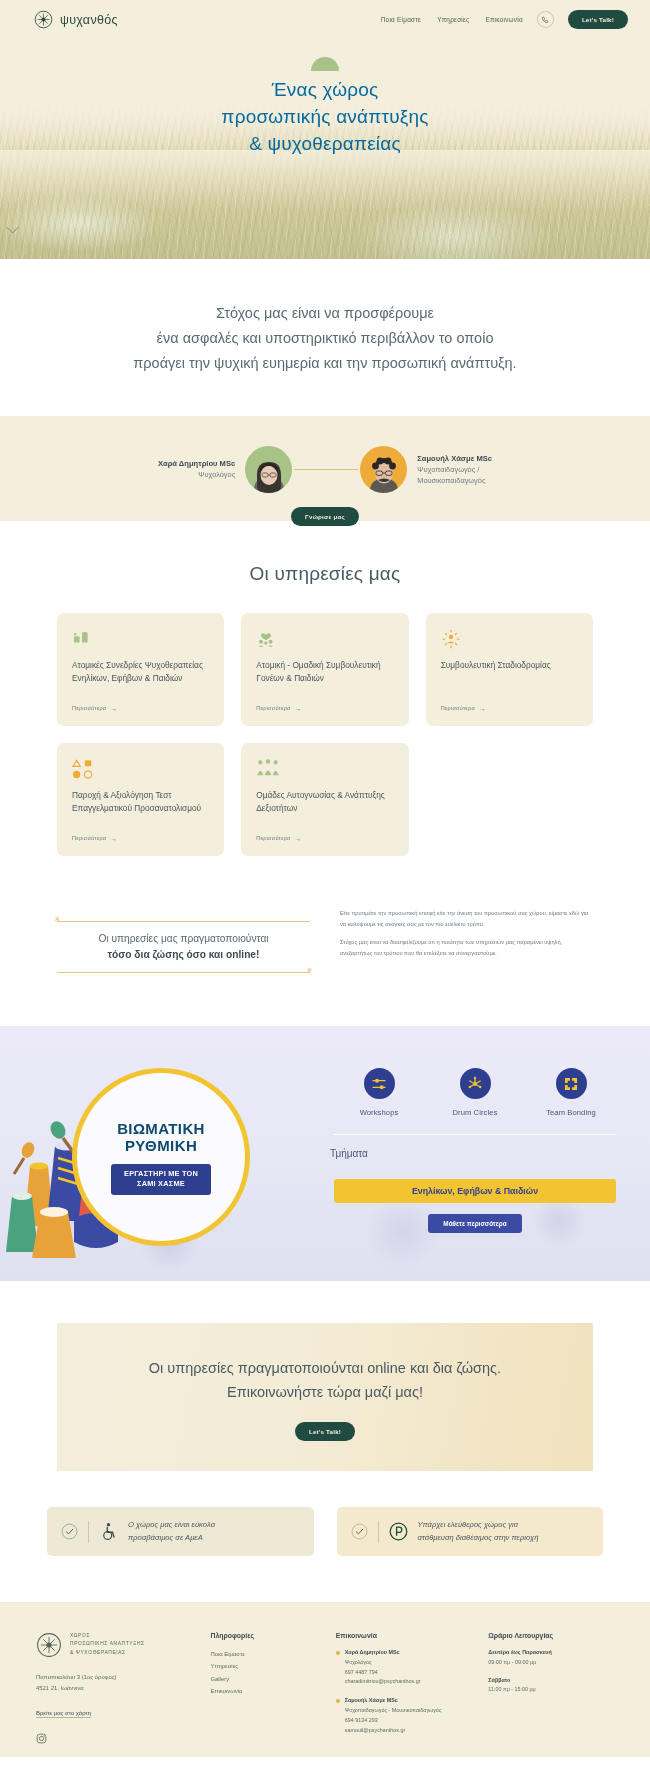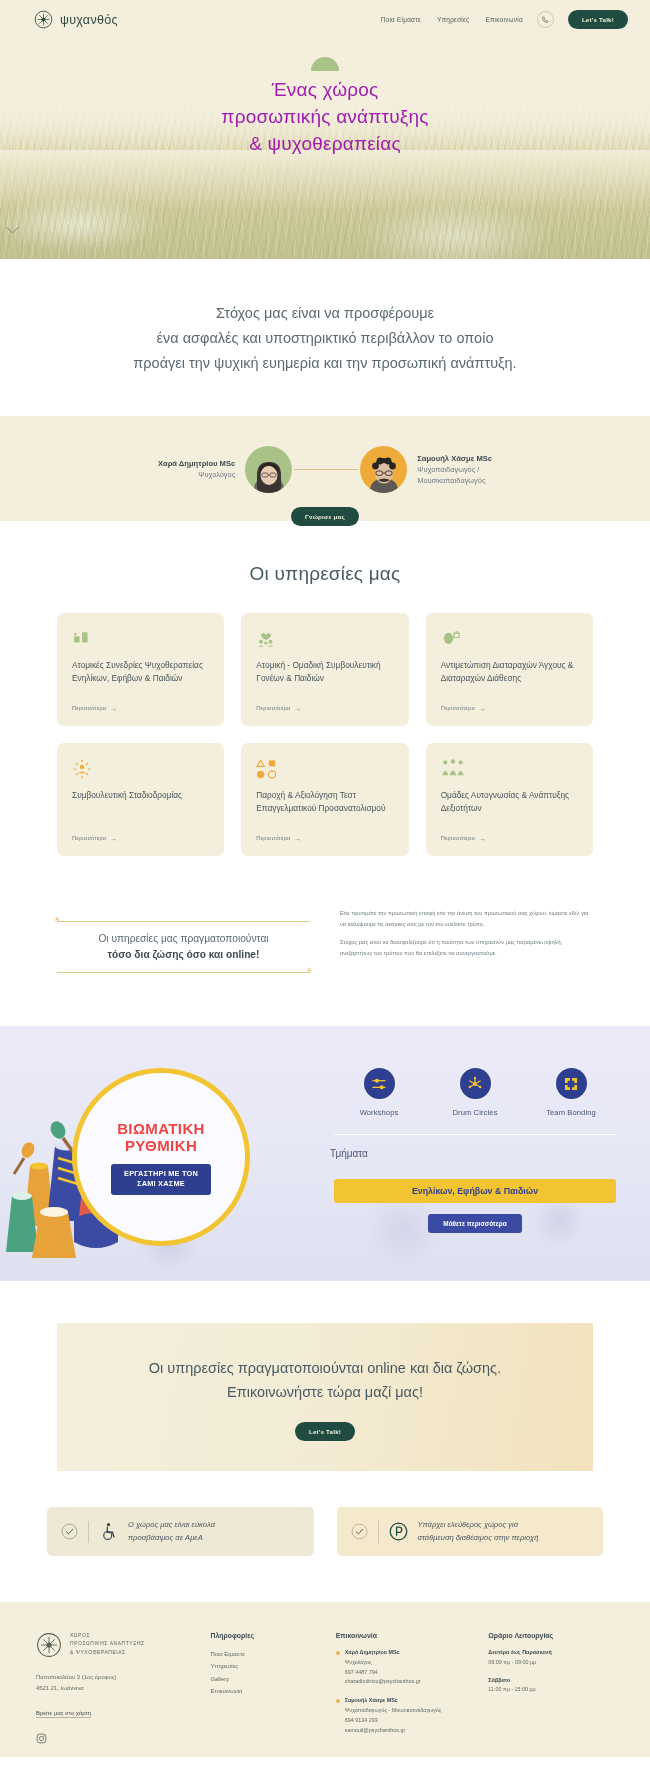--- a/index.html
+++ b/index.html
@@ -71,21 +71,21 @@
   }
 
   .hero-center{
     position:relative;z-index:5;text-align:center;margin-top:28px;
   }
   .hero-arc{
     width:28px;height:14px;border-radius:14px 14px 0 0;background:#a8c288;
     margin:0 auto 6px;
   }
   .hero-title{
-    font-size:19px;line-height:1.42;font-weight:400;color:#a21caf;letter-spacing:.2px;
+    font-size:19px;line-height:1.42;font-weight:400;color:#0369a1;letter-spacing:.2px;
   }
   .scroll-chev{
     position:absolute;left:6px;bottom:22px;z-index:7;
     font-size:11px;color:#6f7a70;
   }
 
   
   .intro{
     background:#ffffff;padding:42px 60px 40px;text-align:center;
   }
@@ -178,21 +178,21 @@
   }
   .rhythm-inner{position:relative;z-index:3;display:flex;height:100%;}
   .rhythm-left{flex:0 0 330px;position:relative;}
   .rhythm-right{flex:1;padding:42px 30px 0 0;}
 
   .badge{
     position:absolute;left:72px;top:42px;width:178px;height:178px;border-radius:50%;
     background:#fbfbff;border:5px solid #f2c431;
     display:flex;flex-direction:column;align-items:center;justify-content:center;
   }
-  .badge-t1{font-size:15px;font-weight:700;color:#ef4444;letter-spacing:.4px;line-height:1.16;text-align:center;}
+  .badge-t1{font-size:15px;font-weight:700;color:#0c4a6e;letter-spacing:.4px;line-height:1.16;text-align:center;}
   .badge-bar{
     background:#2f3f8f;color:#fff;font-size:7.4px;font-weight:700;
     padding:5px 13px;border-radius:3px;margin-top:9px;line-height:1.42;text-align:center;letter-spacing:.2px;
   }
 
   .ico-row{display:flex;justify-content:space-between;gap:10px;padding:0 6px;}
   .ico-item{display:flex;flex-direction:column;align-items:center;gap:9px;flex:1;cursor:pointer;}
   .ico-circle{
     width:31px;height:31px;border-radius:50%;background:#2f3f8f;
     display:flex;align-items:center;justify-content:center;
@@ -394,34 +394,20 @@
               <path d="M14.5 21 Q17.5 18 20.5 21 Z" fill="#a8c288"></path>
             </svg>
         </div>
         <div class="card-title">Ατομική - Ομαδική Συμβουλευτική Γονέων &amp; Παιδιών</div>
         <div class="card-more">
           <span>Περισσότερα</span>
             <span class="arw">→</span>
         </div>
       </div>
 
-      <div class="card">
-        <div class="card-ico">
-          <svg width="21" height="17" viewBox="0 0 24 20">
-              <ellipse cx="8.5" cy="11" rx="5.5" ry="6.5" fill="#a8c288"></ellipse>
-              <path d="M15 5 L21 5 L21 10 L15 10 Z" fill="none" stroke="#a8c288" stroke-width="1.4"></path>
-              <path d="M16 3 L16 5 M18 2.4 L18 5 M20 3 L20 5" stroke="#a8c288" stroke-width="1.3"></path>
-            </svg>
-        </div>
-        <div class="card-title">Αντιμετώπιση Διαταραχών Άγχους &amp; Διαταραχών Διάθεσης</div>
-        <div class="card-more">
-          <span>Περισσότερα</span>
-            <span class="arw">→</span>
-        </div>
-      </div>
 
       <div class="card">
         <div class="card-ico">
           <svg width="20" height="20" viewBox="0 0 24 24">
               <circle cx="12" cy="9.5" r="2.6" fill="#eeab3a"></circle>
               <path d="M7.5 17 Q12 13 16.5 17 Z" fill="#eeab3a"></path>
               <g stroke="#eeab3a" stroke-width="1.5" stroke-linecap="round">
                 <path d="M12 1.5 L12 3.4"></path>
                 <path d="M12 20.6 L12 22.5"></path>
                 <path d="M2.5 12 L4.4 12"></path>

